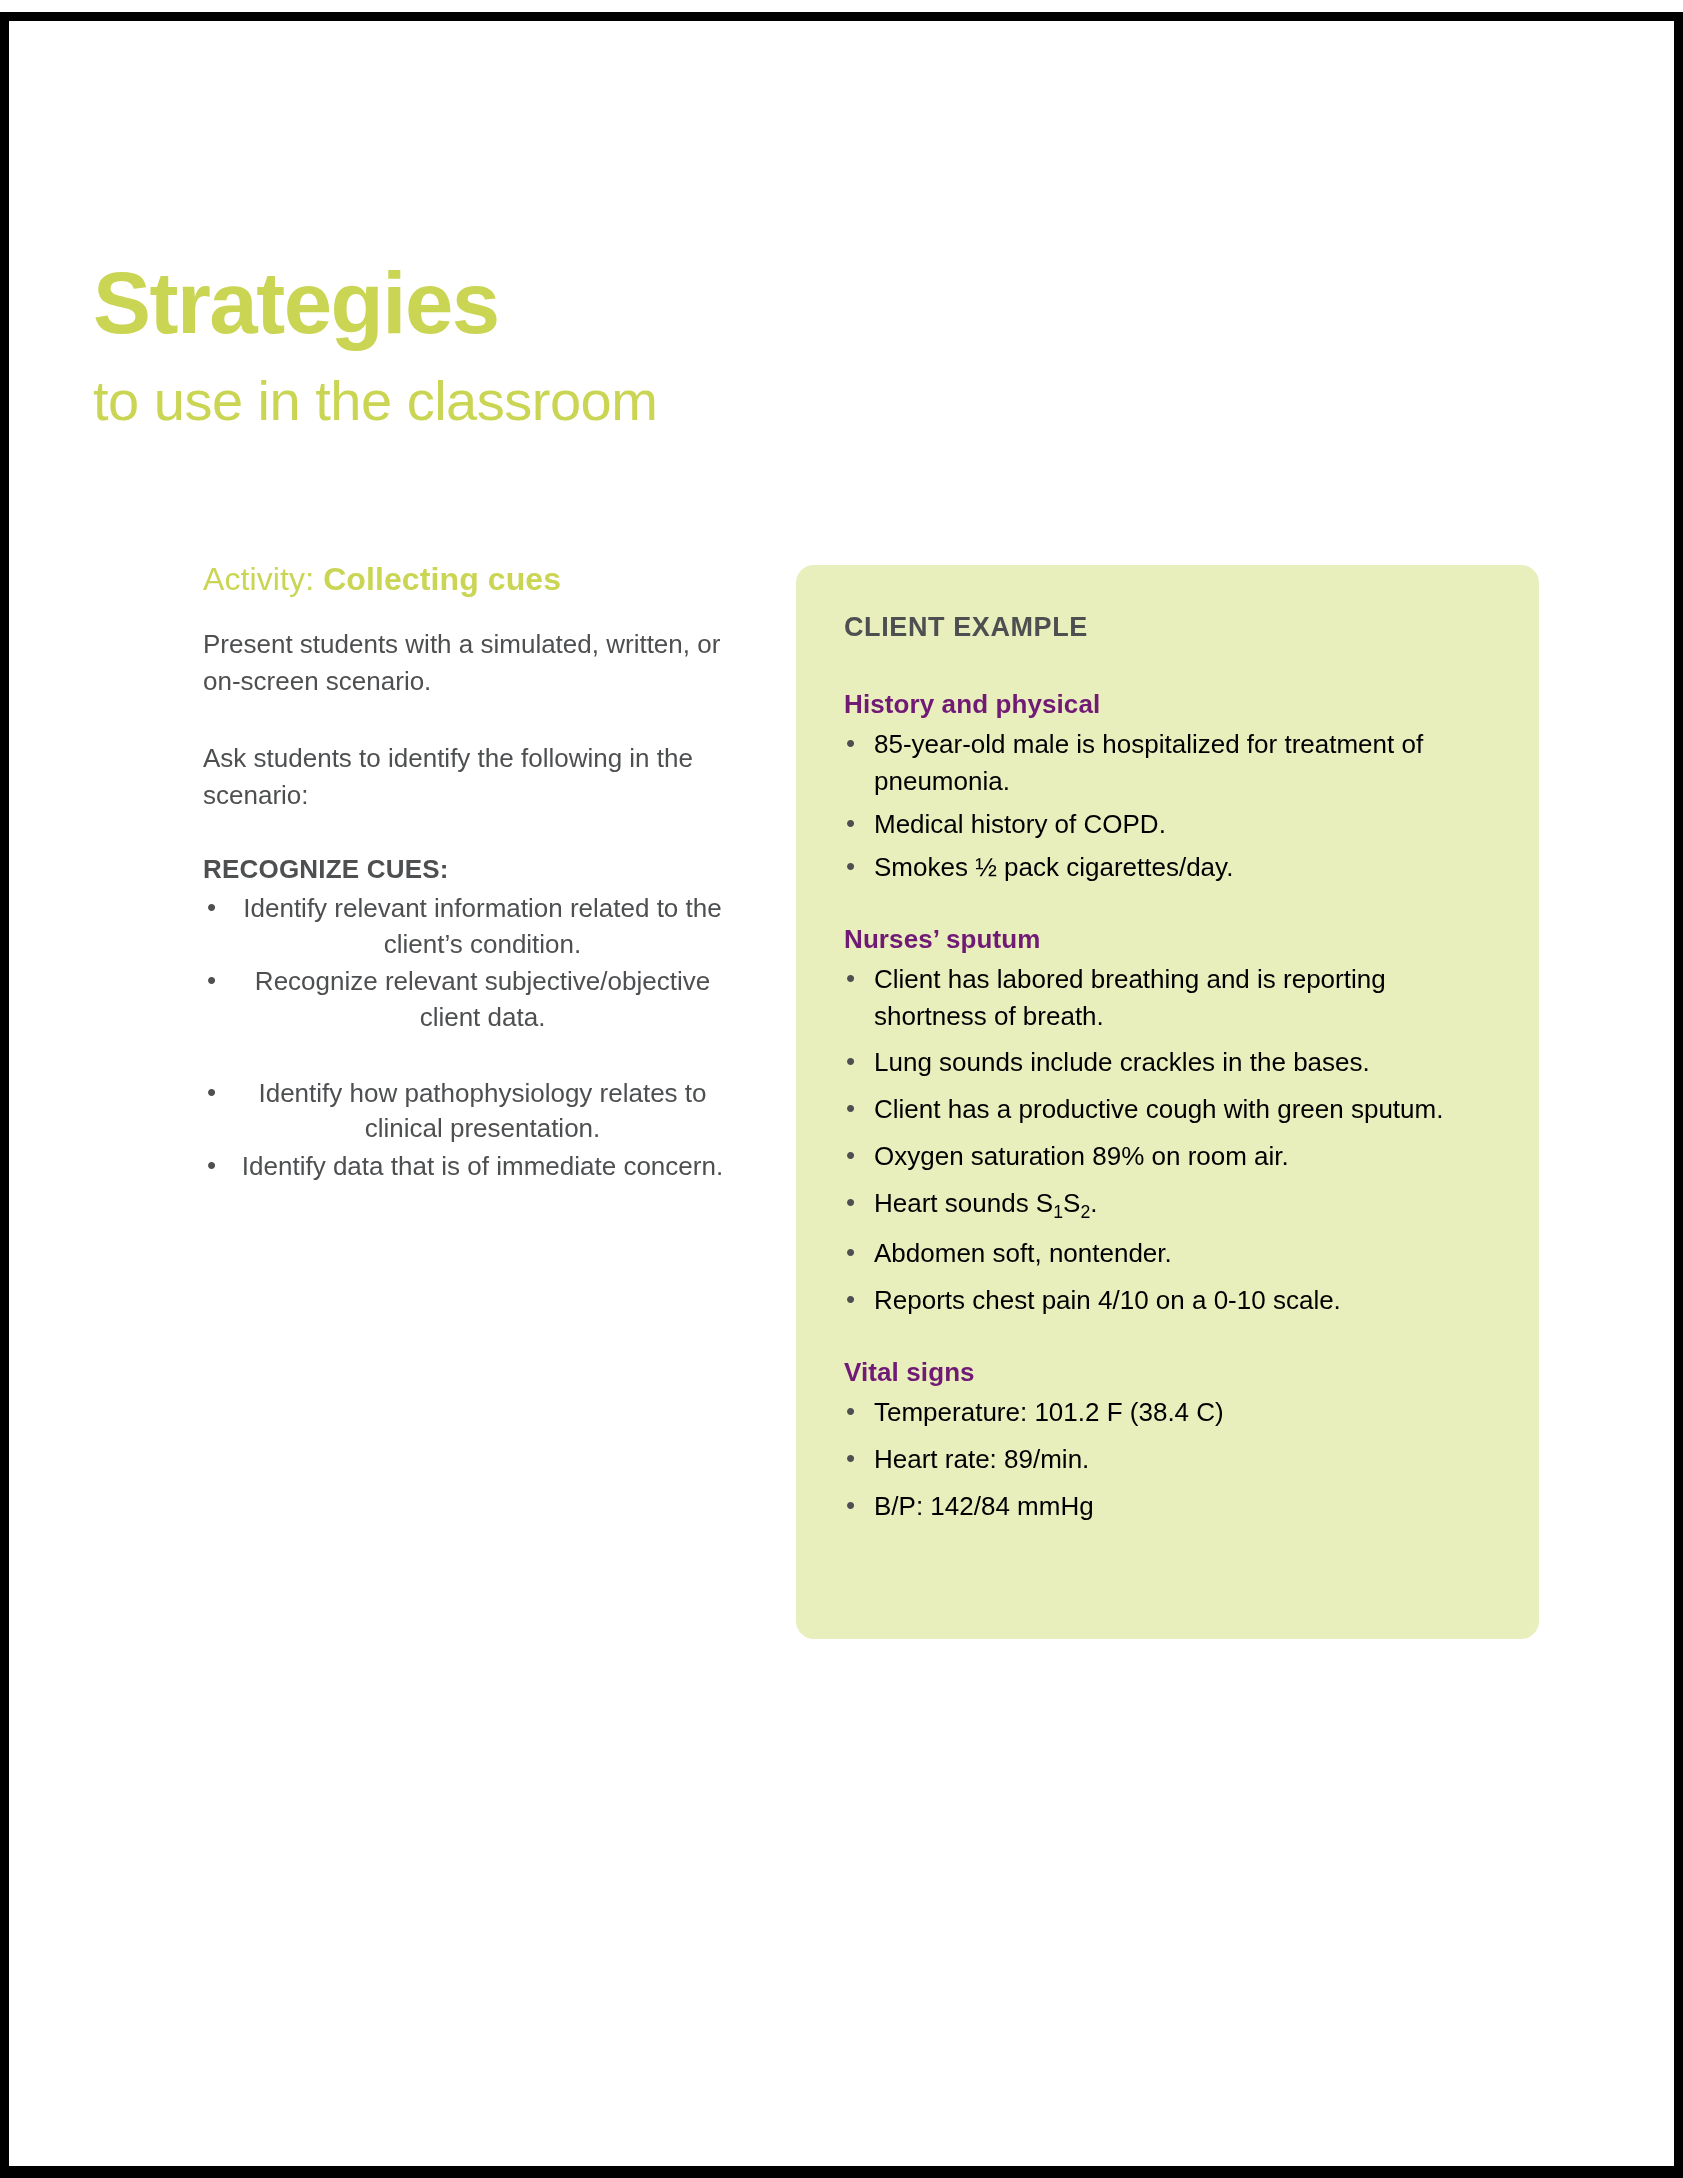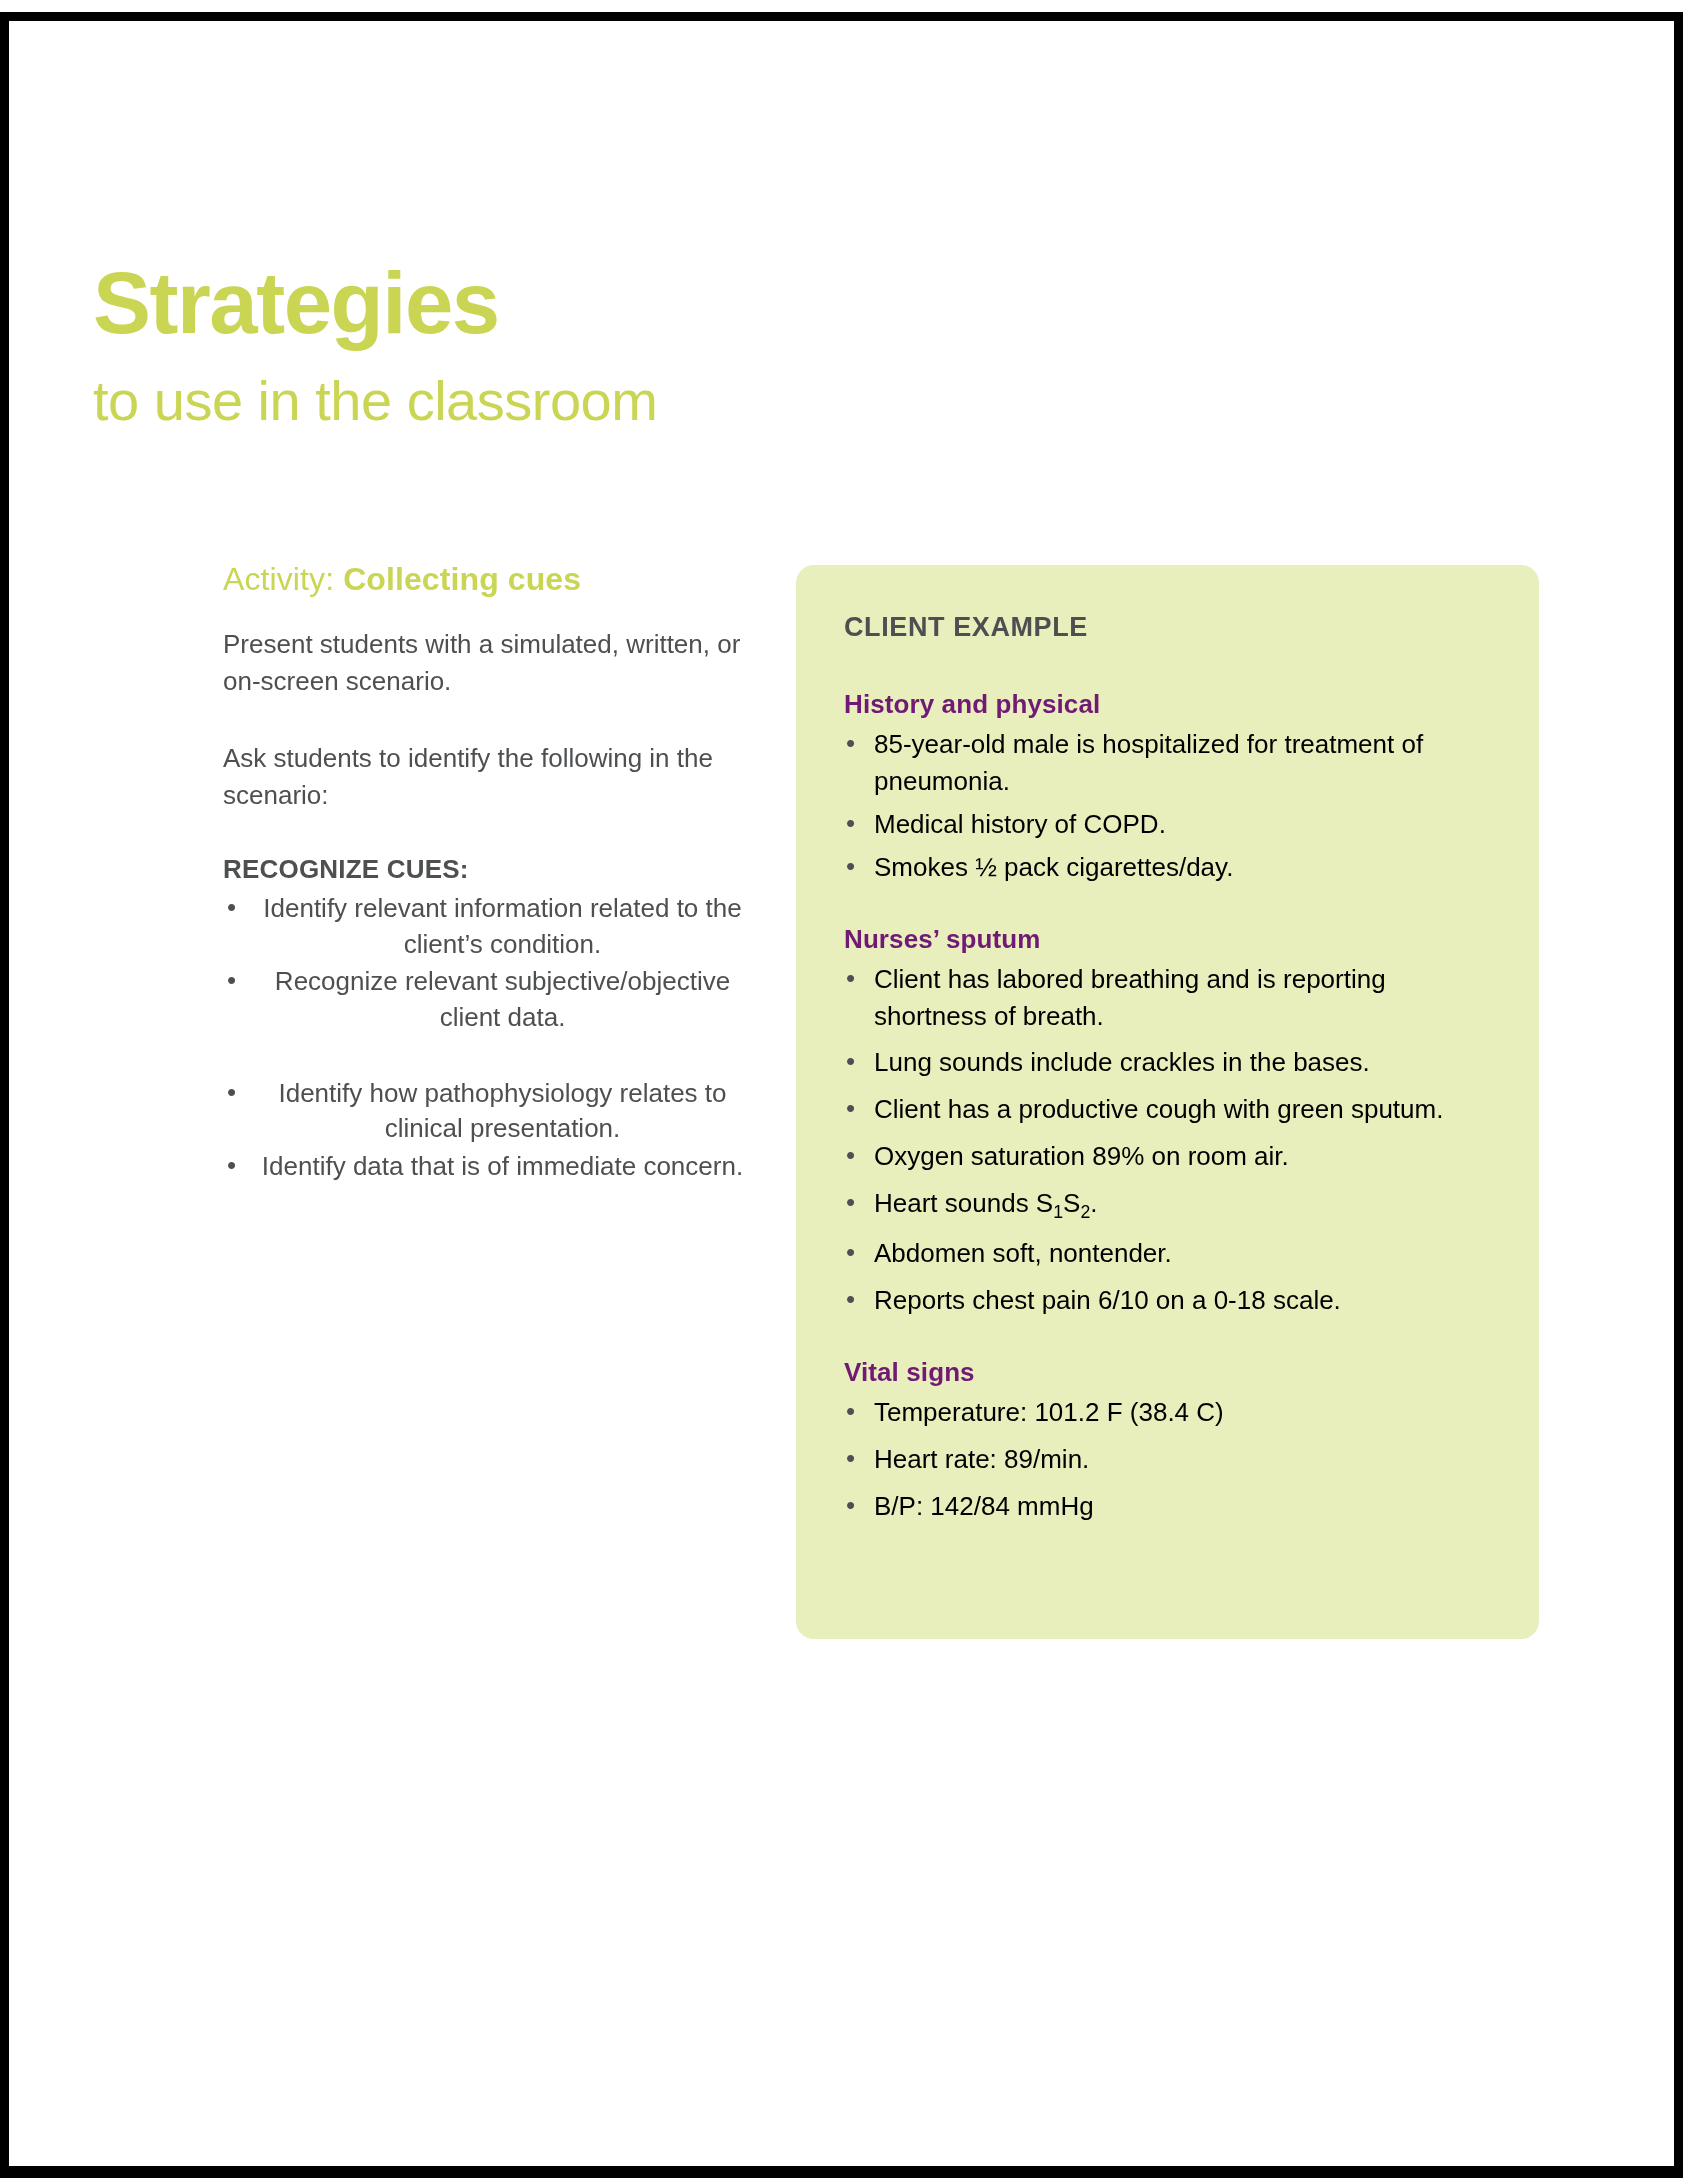--- a/index.html
+++ b/index.html
@@ -59,21 +59,21 @@
   .body-area {
     position: absolute;
     left: 0;
     top: 540px;
     width: 100%;
   }
 
   
   .left-col {
     position: absolute;
-    left: 214px;
+    left: 194px;
     top: 0;
     width: 525px;
     color: #4d4f51;
   }
   .activity-heading {
     font-size: 32px;
     line-height: 1.15;
     margin: 0 0 28px 0;
     color: #c9d553;
     letter-spacing: 0.1px;
@@ -226,21 +226,21 @@
 
         <div class="cb-group">
           <div class="cb-head">Nurses’ sputum</div>
           <ul class="cb-bullets roomy">
             <li>Client has labored breathing and is reporting shortness of breath.</li>
             <li>Lung sounds include crackles in the bases.</li>
             <li>Client has a productive cough with green sputum.</li>
             <li>Oxygen saturation 89% on room air.</li>
             <li>Heart sounds S<sub>1</sub>S<sub>2</sub>.</li>
             <li>Abdomen soft, nontender.</li>
-            <li>Reports chest pain 6/10 on a 0-18 scale.</li>
+            <li>Reports chest pain 4/10 on a 0-10 scale.</li>
           </ul>
         </div>
 
         <div class="cb-group last">
           <div class="cb-head">Vital signs</div>
           <ul class="cb-bullets roomy">
             <li>Temperature: 101.2 F (38.4 C)</li>
             <li>Heart rate: 89/min.</li>
             <li>B/P: 142/84 mmHg</li>
           </ul>

